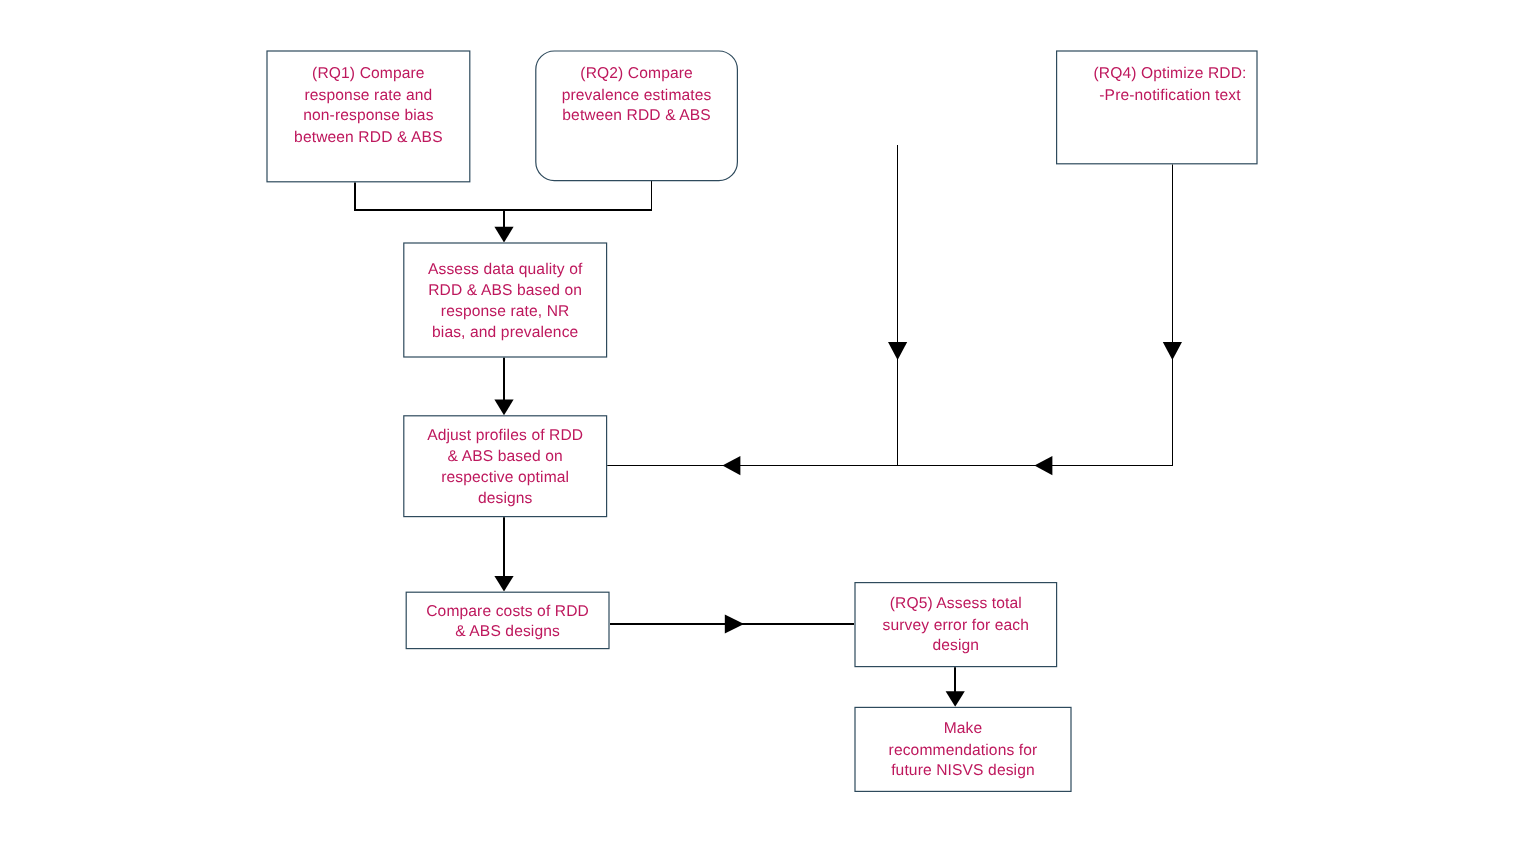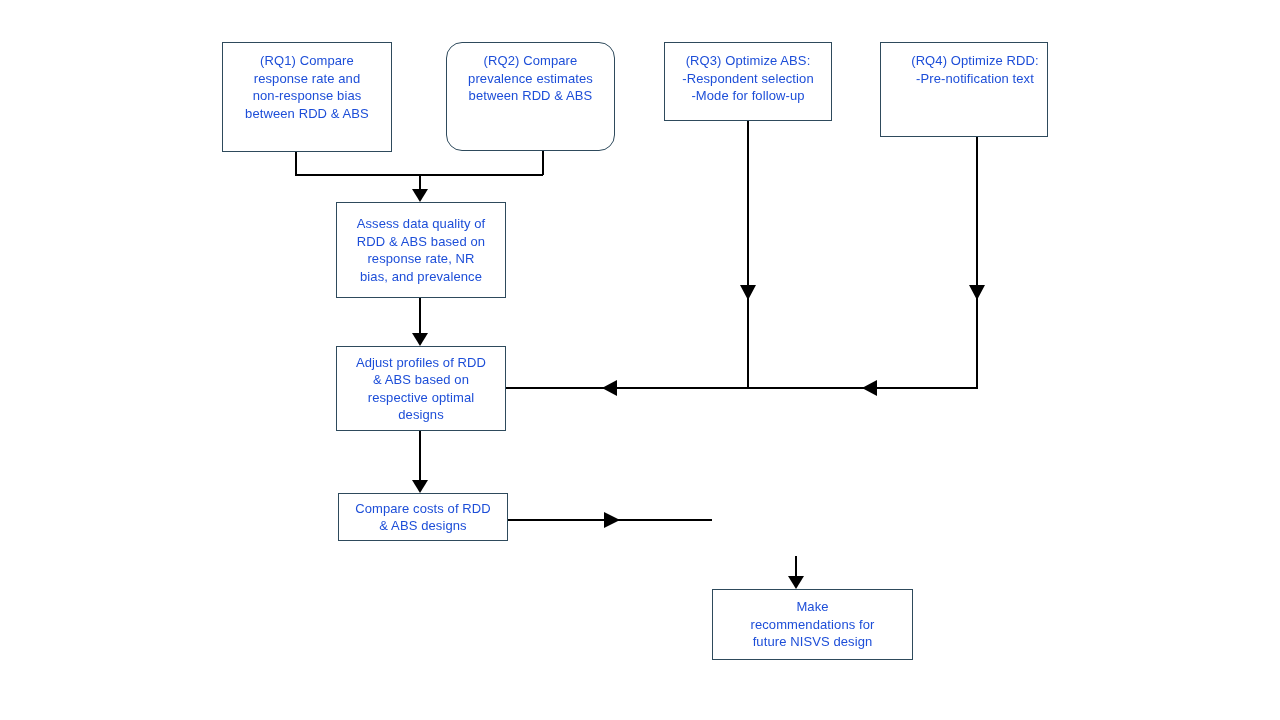--- a/index.html
+++ b/index.html
@@ -20,21 +20,21 @@
   }
   .node {
     position: absolute;
     box-sizing: border-box;
     border: 1px solid #2e4a5c;
     background: #ffffff;
     display: flex;
     align-items: center;
     justify-content: center;
     text-align: center;
-    color: #1d4ed8;
+    color: #be185d;
     font-size: 13px;
     line-height: 17.5px;
     padding: 2px 6px;
     white-space: pre-line;
     letter-spacing: 0.1px;
   }
   .node.top-align {
     align-items: flex-start;
     padding-top: 9px;
   }
@@ -99,25 +99,20 @@
 non-response bias
 between RDD &amp; ABS</span>
   </div>
 
   <div class="node top-align" style="left:446px; top:42px; width:169px; height:109px;border-radius:16px;">
     <span>(RQ2) Compare
 prevalence estimates
 between RDD &amp; ABS</span>
   </div>
 
-  <div class="node top-align" style="left:664px; top:42px; width:168px; height:79px;">
-    <span>(RQ3) Optimize ABS:
--Respondent selection
--Mode for follow-up</span>
-  </div>
 
   <div class="node top-align" style="left:880px; top:42px; width:168px; height:95px;padding-left:28px;">
     <span>(RQ4) Optimize RDD:
 -Pre-notification text</span>
   </div>
 
   <div class="node" style="left:336px; top:202px; width:170px; height:96px;">
     <span>Assess data quality of
 RDD &amp; ABS based on
 response rate, NR
@@ -129,20 +124,25 @@
 &amp; ABS designs</span>
   </div>
 
   <div class="node" style="left:336px; top:346px; width:170px; height:85px;">
     <span>Adjust profiles of RDD
 &amp; ABS based on
 respective optimal
 designs</span>
   </div>
 
+  <div class="node" style="left:712px; top:485px; width:169px; height:71px;">
+    <span>(RQ5) Assess total
+survey error for each
+design</span>
+  </div>
 
-  <div class="node" style="left:712px; top:589px; width:201px; height:71px;">
+  <div class="node" style="left:712px; top:589px; width:181px; height:71px;">
     <span>Make
 recommendations for
 future NISVS design</span>
   </div>
 
 </div>
 
 </body></html>

